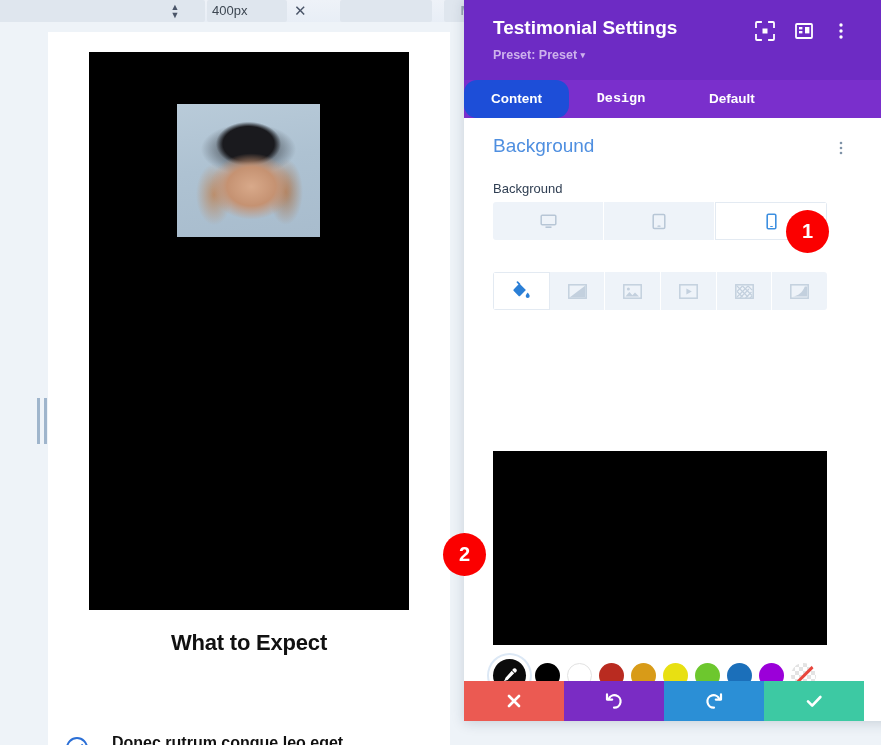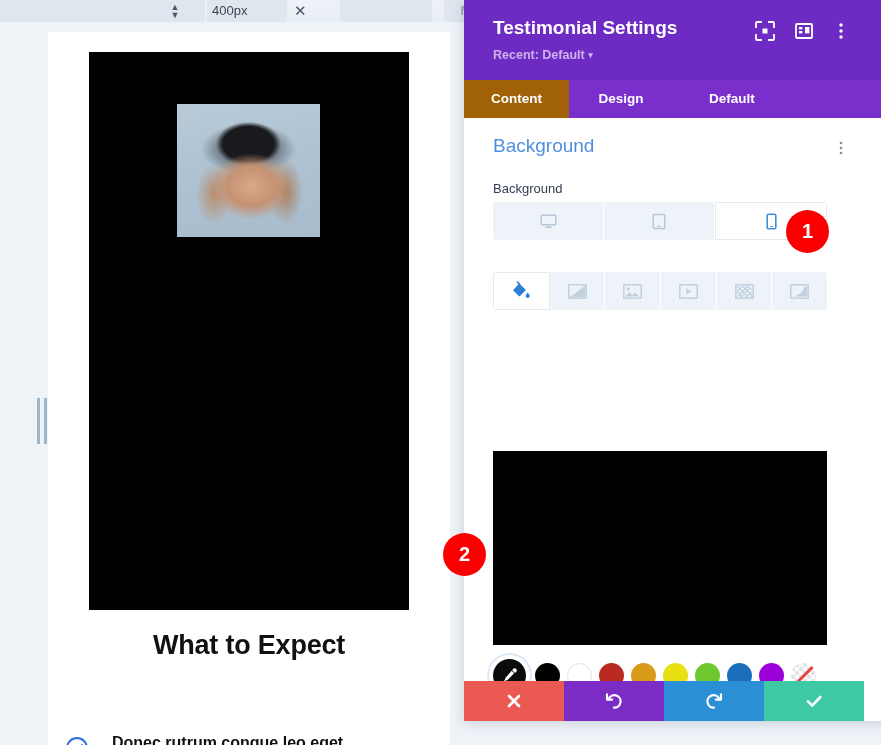--- a/index.html
+++ b/index.html
@@ -118,21 +118,21 @@
       radial-gradient(ellipse 70px 38px at 50% 34%, #141418 0%, rgba(20,20,24,0) 68%),
       radial-gradient(ellipse 26px 44px at 26% 68%, #b98e6c 0%, rgba(185,142,108,0) 70%),
       radial-gradient(ellipse 24px 46px at 76% 66%, #a97f5f 0%, rgba(169,127,95,0) 72%),
       linear-gradient(170deg, #b9cbd9 0%, #aec2d2 45%, #a8bccd 100%);
   }
   #hero-title {
     position: absolute;
     left: 0; top: 598px;
     width: 402px;
     text-align: center;
-    font-size: 27px;
+    font-size: 22px;
     font-weight: bold;
     color: #111111;
     letter-spacing: -0.2px;
   }
   #benefit-row {
     position: absolute;
     left: 18px; top: 700px;
     width: 370px;
   }
   #benefit-check {
@@ -216,23 +216,23 @@
     flex: 0 0 auto;
     height: 38px;
     line-height: 38px;
     color: #ffffff;
     font-size: 13.5px;
     font-weight: bold;
     text-align: center;
     cursor: pointer;
   }
   .tab.content-tab { width: 105px; }
-  .tab.design-tab  { width: 104px; }
+  .tab.design-tab  { width: 104px; font-family: Liberation Mono, monospace; }
   .tab.advanced-tab{ width: 118px; }
-  .tab.active { background: #a16207; }
+  .tab.active { background: #1d4ed8; border-radius: 13px; }
 
   
   #panel-body {
     position: relative;
     height: 603px;
     background: #ffffff;
   }
   #section-title {
     position: absolute;
     left: 29px; top: 17px;
@@ -451,21 +451,21 @@
 
   </div>
 
 </div>
 
 <div id="settings-panel">
 
   <div id="panel-header">
     <div id="panel-title">Testimonial Settings</div>
     <div id="panel-preset">
-      <span>Recent: Default</span>
+      <span>Preset: Preset</span>
       <span class="caret">▾</span>
     </div>
 
     <div class="hdr-icon" id="hdr-focus">
       <svg width="22" height="22" viewBox="0 0 22 22">
         <path d="M2 7V3a1 1 0 011-1h4M15 2h4a1 1 0 011 1v4M20 15v4a1 1 0 01-1 1h-4M7 20H3a1 1 0 01-1-1v-4" fill="none" stroke="#ffffff" stroke-width="1.8" stroke-linecap="square"></path>
         <rect x="8.5" y="8.5" width="5" height="5" fill="#ffffff"></rect>
       </svg>
     </div>
 

